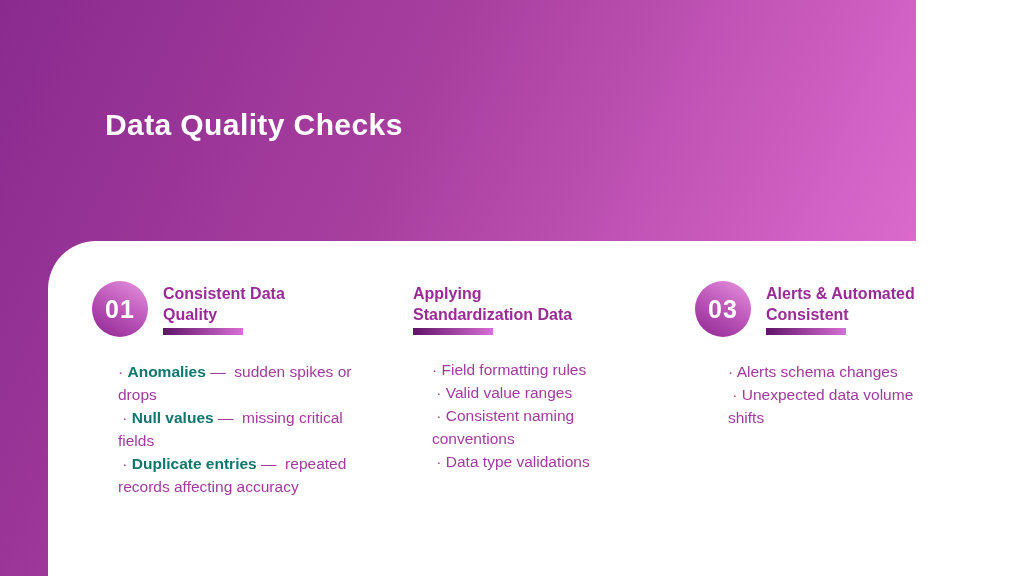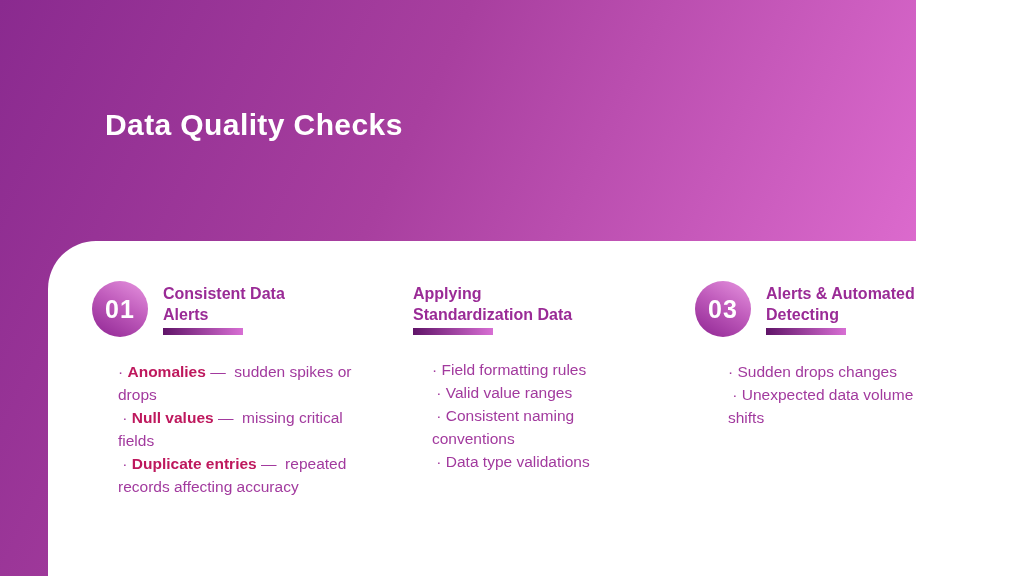--- a/index.html
+++ b/index.html
@@ -84,38 +84,38 @@
     color: #a23a9e;
   }
   .c1 .bullet-list { margin-left: 26px; width: 242px; }
   .c2 .bullet-list { margin-left: 34px; width: 196px; }
   .c3 .bullet-list { margin-left: 33px; width: 188px; }
   .bullet-item {
     white-space: pre-wrap;
   }
   .bullet-term {
     font-weight: 700;
-    color: #be185d;
+    color: #0f766e;
   }
 </style>
 </head>
 <body>
 
 <div class="slide">
 
   <div class="slide-title">Data Quality Checks</div>
 
   <div class="card">
 
     <div class="col c1">
       <div class="col-header">
         <div class="num-badge">01</div>
         <div class="heading-block">
           <span class="heading-line">Consistent Data</span>
-          <span class="heading-line">Alerts</span>
+          <span class="heading-line">Quality</span>
           <div class="heading-bar"></div>
         </div>
       </div>
       <div class="bullet-list">
         <div class="bullet-item"><span>· </span><span class="bullet-term">Anomalies</span><span> —  sudden spikes or drops</span></div>
         <div class="bullet-item"><span> · </span><span class="bullet-term">Null values</span><span> —  missing critical fields</span></div>
         <div class="bullet-item"><span> · </span><span class="bullet-term">Duplicate entries</span><span> —  repeated records affecting accuracy</span></div>
       </div>
     </div>
 
@@ -133,24 +133,24 @@
         <div class="bullet-item"><span> · </span><span class="bullet-term"></span><span>Consistent naming conventions</span></div>
         <div class="bullet-item"><span> · </span><span class="bullet-term"></span><span>Data type validations</span></div>
       </div>
     </div>
 
     <div class="col c3">
       <div class="col-header">
         <div class="num-badge">03</div>
         <div class="heading-block">
           <span class="heading-line">Alerts &amp; Automated</span>
-          <span class="heading-line">Detecting</span>
+          <span class="heading-line">Consistent</span>
           <div class="heading-bar"></div>
         </div>
       </div>
       <div class="bullet-list">
-        <div class="bullet-item"><span>· </span><span class="bullet-term"></span><span>Sudden drops changes</span></div>
+        <div class="bullet-item"><span>· </span><span class="bullet-term"></span><span>Alerts schema changes</span></div>
         <div class="bullet-item"><span> · </span><span class="bullet-term"></span><span>Unexpected data volume shifts</span></div>
       </div>
     </div>
 
   </div>
 </div>
 
 </body></html>

